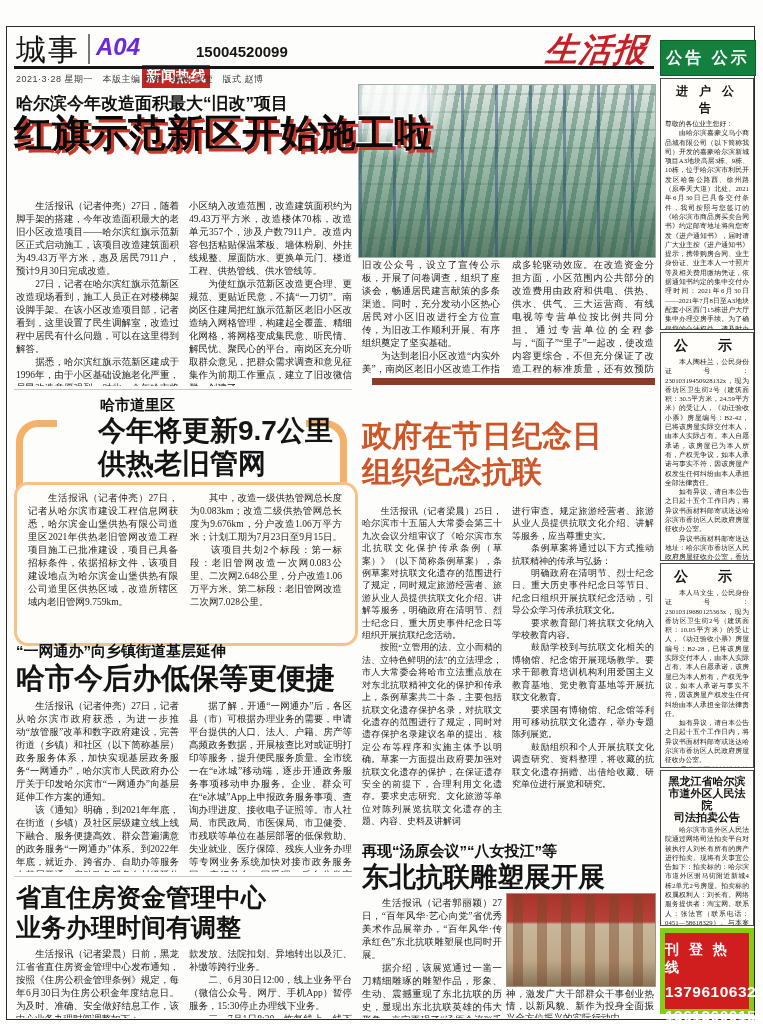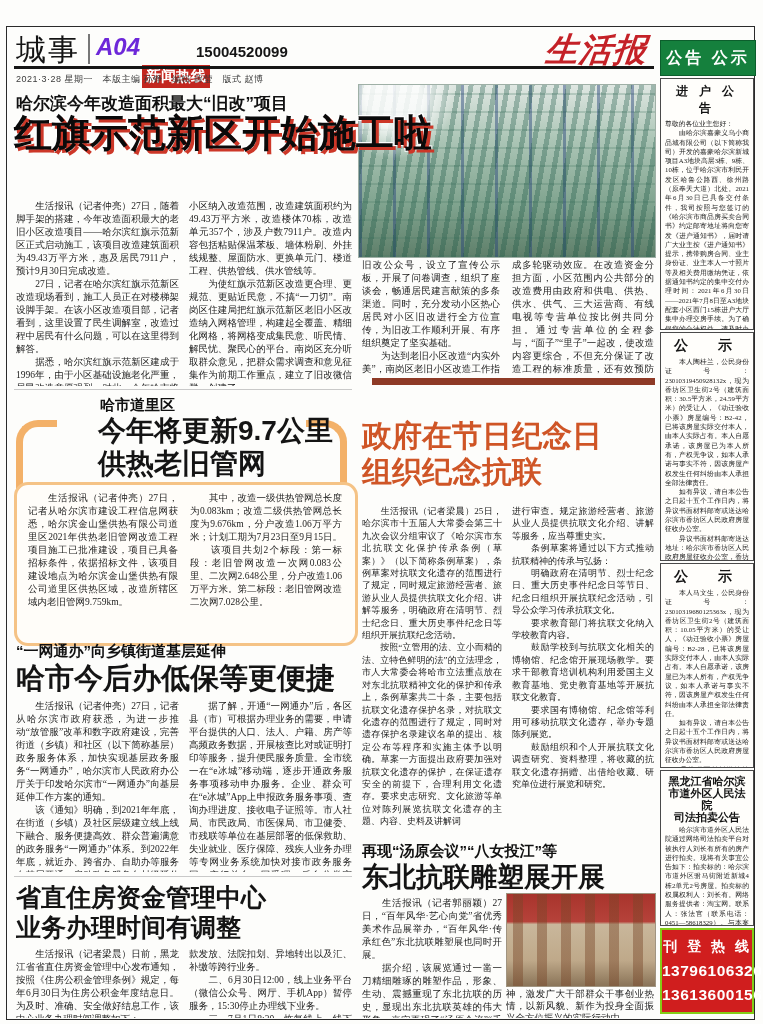--- a/index.html
+++ b/index.html
@@ -76,22 +76,22 @@
              font-size:16px;letter-spacing:3px;text-align:center;line-height:34px;border:1px solid #0c5e2c;}
   .sb-box{border:1px solid #4a4a4a;background:#fffefb;padding:3px 4px;box-sizing:border-box;width:94px;left:660px;overflow:hidden;}
   .sb-title{font-family:"Liberation Serif",serif;font-weight:900;font-size:12px;letter-spacing:4px;text-align:center;margin:1px 0 2px 0;}
   .sb-title-big{font-size:14px;letter-spacing:8px;}
   .sb-title-court{font-size:11px;letter-spacing:0;white-space:pre-line;line-height:12px;}
   .sb-txt{font-family:"Liberation Serif",serif;font-size:6.8px;line-height:9.3px;text-align:justify;white-space:pre-line;color:#222;}
   .sb-n1{top:78px;height:252px;}
   .sb-n2{top:332px;height:229px;}
   .sb-n3{top:563px;height:205px;}
   .sb-n4{top:770px;height:156px;}
-  .sb-hot{left:660px;top:928px;width:94px;height:86px;background:#d01e1e;border:2px solid #84cc16;
-          color:#fff;text-align:right;box-sizing:border-box;padding-top:8px;}
+  .sb-hot{left:660px;top:928px;width:94px;height:86px;background:#d01e1e;border:5px solid #84cc16;
+          color:#fff;text-align:left;box-sizing:border-box;padding-top:8px;}
   .sb-hot-label{font-size:14px;font-weight:900;letter-spacing:3px;}
   .sb-hot-num{font-size:15.5px;font-weight:900;letter-spacing:.5px;margin-top:6px;}
 </style>
 </head>
 <body>
 
 <div class="page">
   <div class="abs frame"></div>
 
   <div class="abs hd-section">城事</div>

